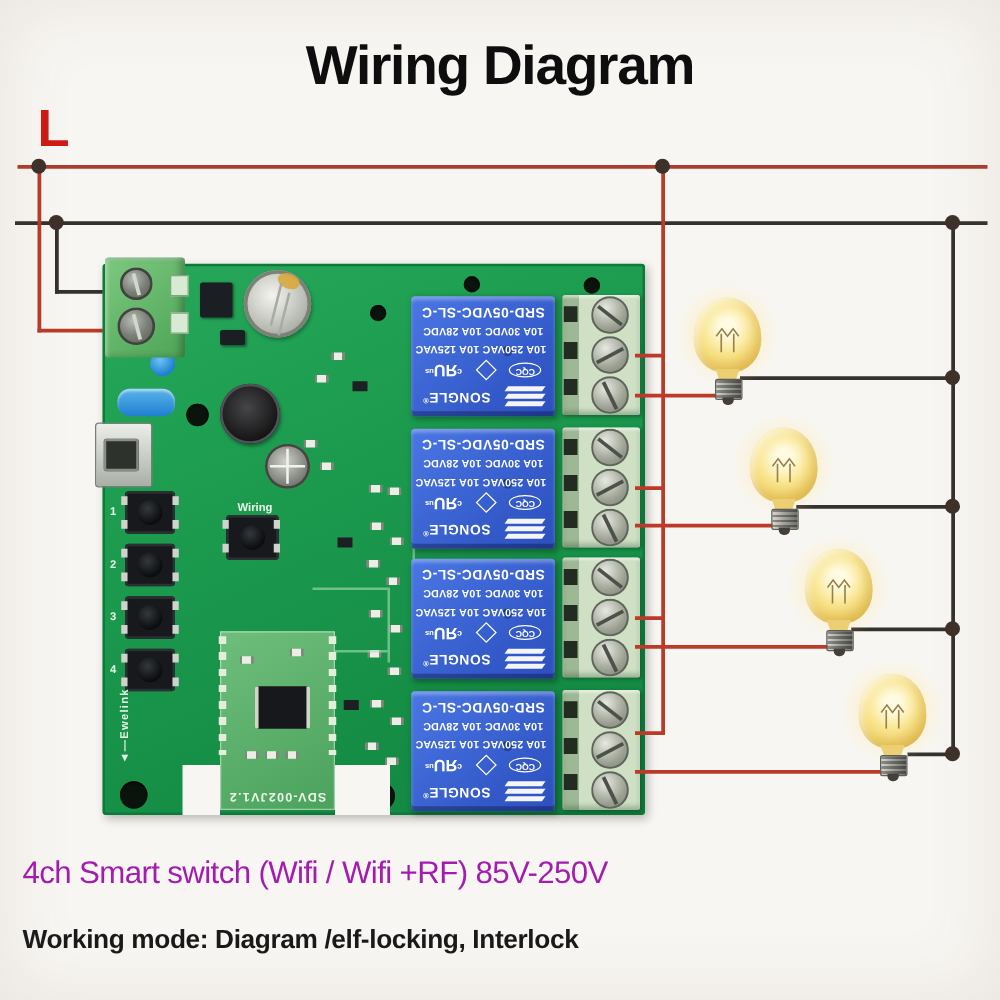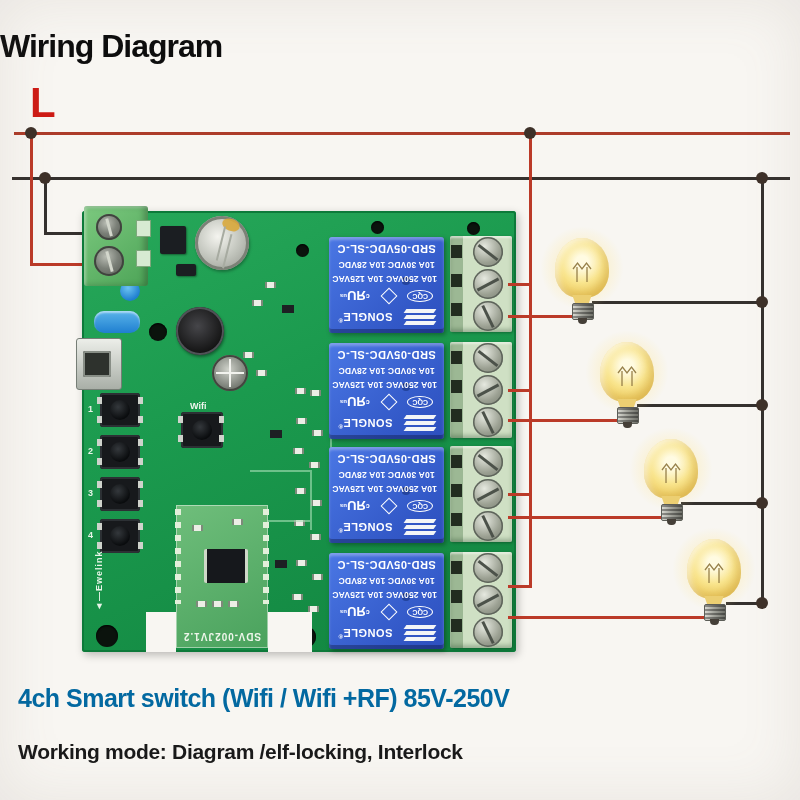--- a/index.html
+++ b/index.html
@@ -1,23 +1,23 @@
 <!DOCTYPE html>
 <html><head>
 <meta charset="utf-8">
 <style>
   html,body{margin:0;padding:0;}
   body{width:800px;height:800px;position:relative;overflow:hidden;
        background:#f8f6f2;font-family:"Liberation Sans",sans-serif;}
   .abs{position:absolute;}
   
-  .title{left:0;right:0;top:28px;font-size:32px;font-weight:bold;
+  .title{left:0;right:0;top:28px;text-align:center;font-size:44px;font-weight:bold;
          color:#0e0e0e;letter-spacing:-1px;}
   .l-label{left:30px;top:82px;font-size:42px;font-weight:bold;color:#ce1b15;line-height:1;}
-  .caption1{left:18px;top:684px;font-size:25px;font-weight:bold;color:#0369a1;letter-spacing:-.5px;}
+  .caption1{left:18px;top:684px;font-size:25px;font-weight:normal;color:#a21caf;letter-spacing:-.5px;}
   .caption2{left:18px;top:740px;font-size:21px;font-weight:bold;color:#1a1a1a;letter-spacing:-.3px;}
   
   .wire{position:absolute;}
   .wr{background:#ad3c2a;}  .wrb{background:#bb3a28;}
   .wk{background:#35312e;}
   .dot{position:absolute;width:12px;height:12px;border-radius:50%;background:#3e3129;z-index:6;}
   
   .pcb{left:82px;top:211px;width:434px;height:441px;z-index:2;border-radius:3px;
        background:linear-gradient(155deg,#27a85a 0%,#1b9a4e 40%,#11843f 100%);
        box-shadow:inset 0 0 0 2px #0d7a3a, 2px 3px 8px rgba(0,0,0,.25);}
@@ -198,21 +198,21 @@
   <div class="hole" style="left:385px;top:11px;width:13px;height:13px;"></div>
 
   <div class="btn-num" style="left:6px;top:193px;">1</div>
   <div class="btn-num" style="left:6px;top:235px;">2</div>
   <div class="btn-num" style="left:6px;top:277px;">3</div>
   <div class="btn-num" style="left:6px;top:319px;">4</div>
   <div class="tact" style="left:18px;top:182px;"></div>
   <div class="tact" style="left:18px;top:224px;"></div>
   <div class="tact" style="left:18px;top:266px;"></div>
   <div class="tact" style="left:18px;top:308px;"></div>
-  <div class="reset-lbl" style="left:108px;top:190px;">Wifi</div>
+  <div class="reset-lbl" style="left:108px;top:190px;">Wiring</div>
   <div class="tact" style="left:99px;top:201px;width:42px;height:36px;"></div>
 
   <div class="abs rf">
     <div class="rf-ic"></div>
     <div class="smd" style="left:16px;top:20px;"></div>
     <div class="smd" style="left:56px;top:14px;"></div>
     <div class="smd" style="left:20px;top:96px;"></div>
     <div class="smd" style="left:36px;top:96px;"></div>
     <div class="smd" style="left:52px;top:96px;"></div>
     <div class="rf-label">SDV-002JV1.2</div>

